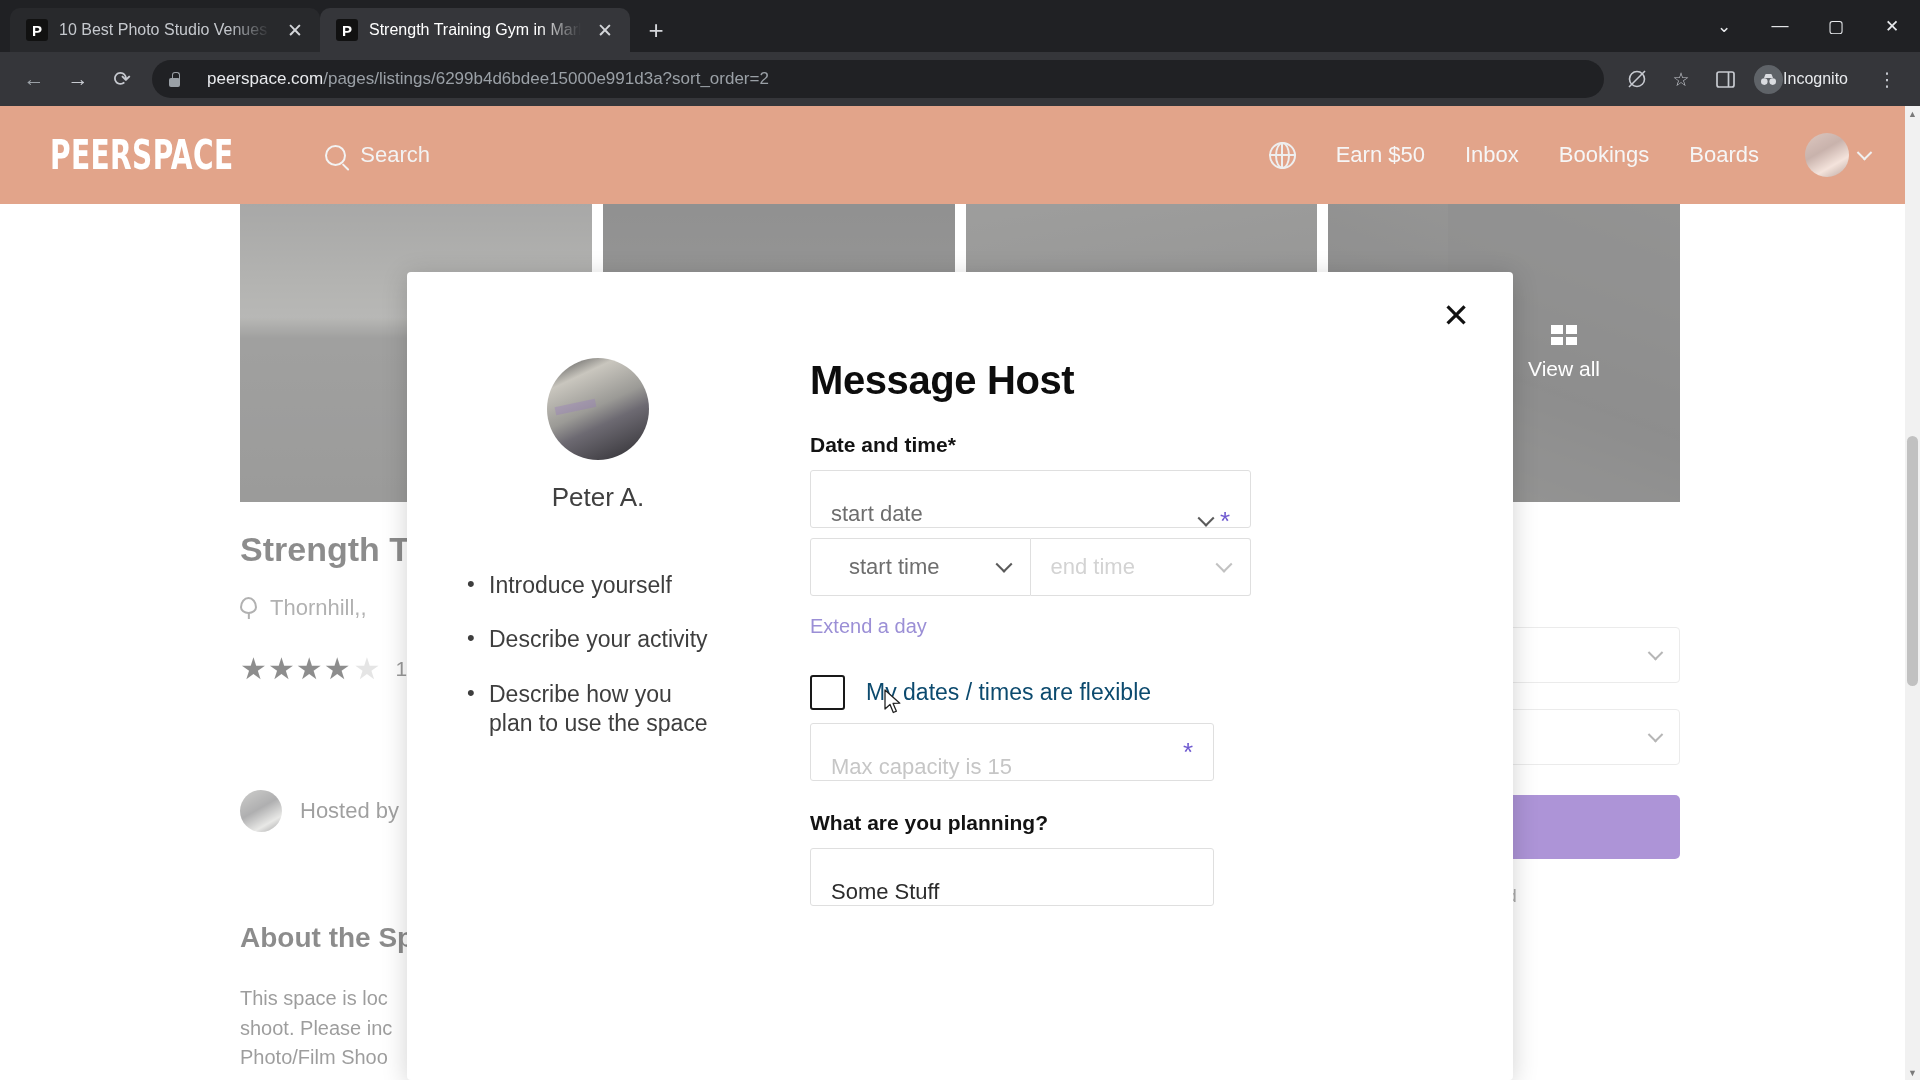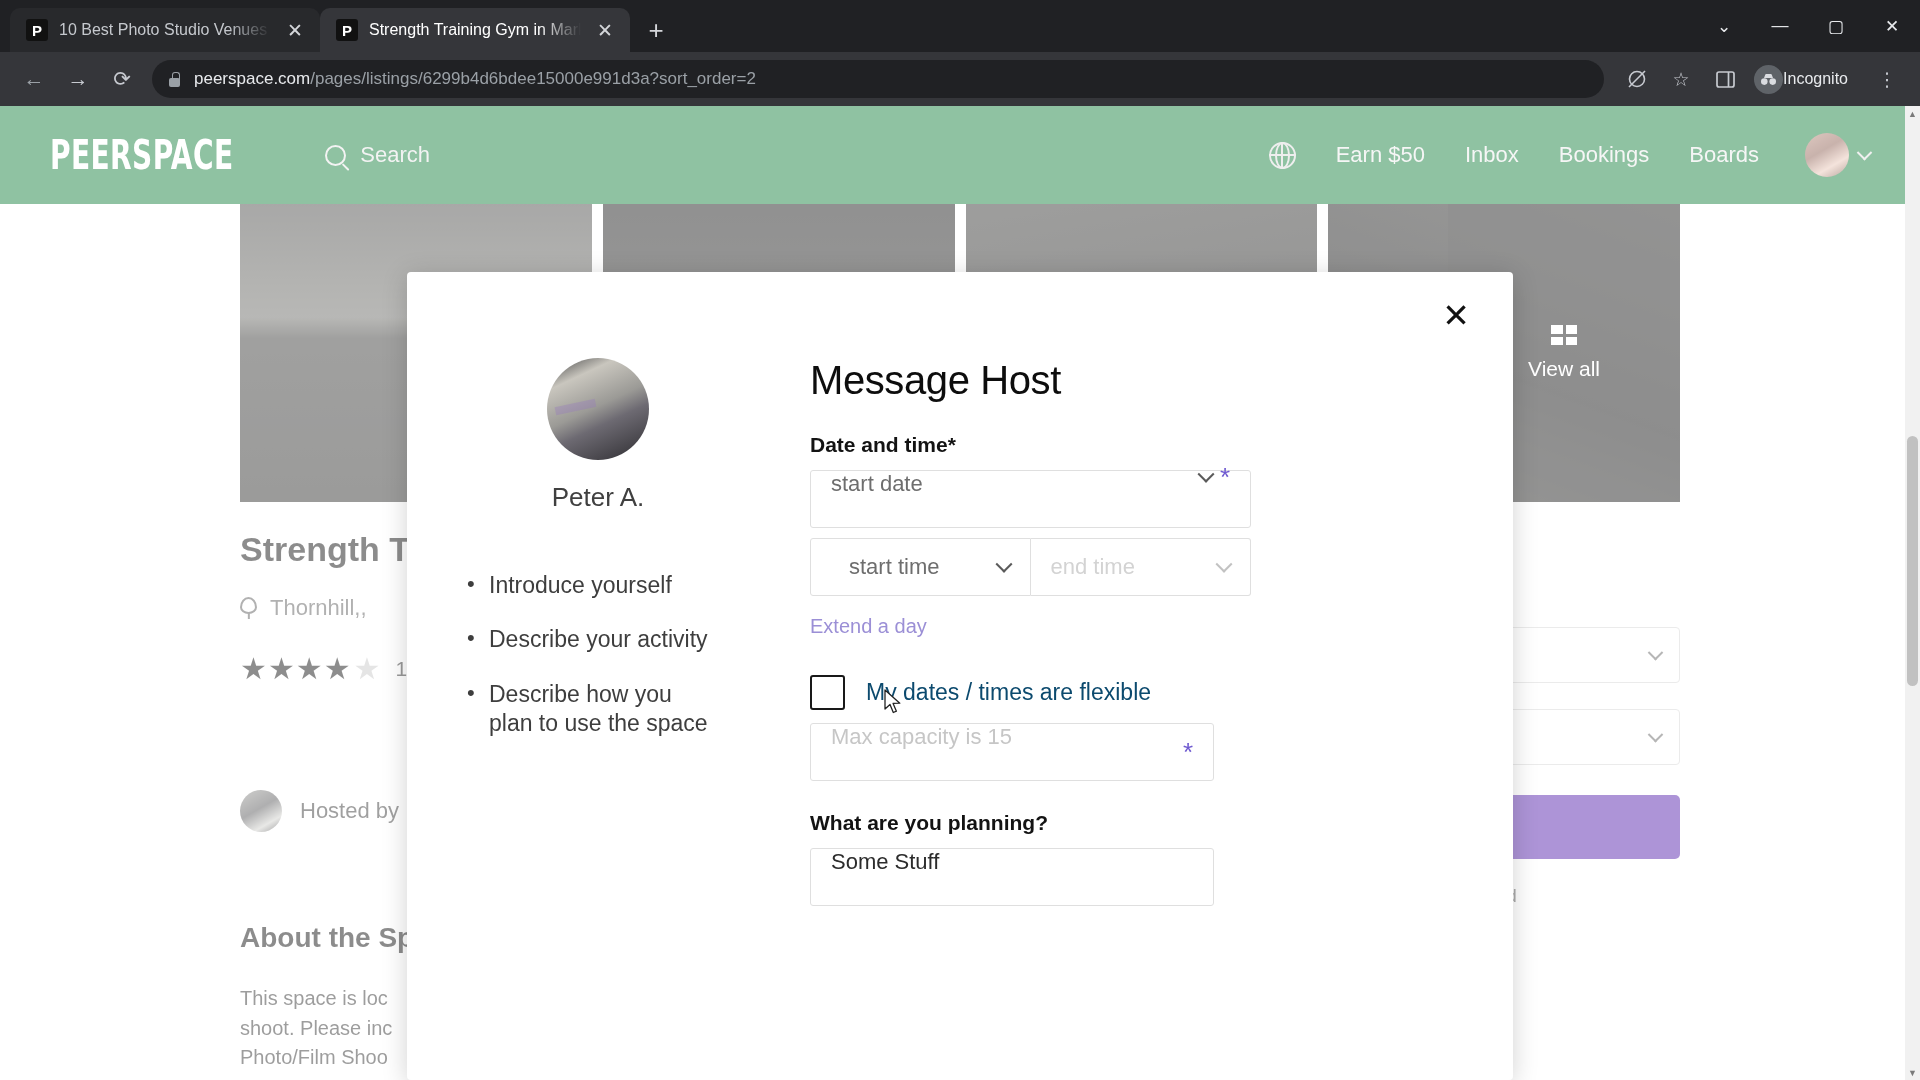--- a/index.html
+++ b/index.html
@@ -67,21 +67,21 @@
   }
   .navbtn {
     width: 40px; height: 40px; border-radius: 50%;
     display: flex; align-items: center; justify-content: center;
     color: #c7cad0; font-size: 21px;
   }
   .navbtn.back { color: #9aa0a6; }
   .omnibox {
     flex: 1 1 auto; height: 38px; margin: 0 10px 0 6px;
     background: #202124; border-radius: 20px;
-    display: flex; align-items: center; padding: 0 16px; gap: 13px;
+    display: flex; align-items: center; padding: 0 16px; gap: 26px;
   }
   .lock-icon { width: 13px; height: 16px; position: relative; flex: 0 0 13px; }
   .lock-icon::before {
     content: ""; position: absolute; left: 1px; bottom: 0;
     width: 11px; height: 9px; background: #9aa0a6; border-radius: 2px;
   }
   .lock-icon::after {
     content: ""; position: absolute; left: 3.5px; top: 1px;
     width: 6px; height: 7px; border: 1.6px solid #9aa0a6;
     border-bottom: none; border-radius: 3px 3px 0 0;
@@ -109,21 +109,21 @@
   .viewport {
     position: absolute; left: 0; top: 106px;
     width: 1920px; height: 974px;
     background: #fff; overflow: hidden;
   }
 
   
   .page { position: absolute; inset: 0; }
 
   .site-header {
-    height: 98px; background: #15803d;
+    height: 98px; background: #c2410c;
     display: flex; align-items: center; padding: 0 50px;
     position: relative;
   }
   .brand {
     font-family: "Liberation Sans Narrow", "DejaVu Sans Condensed", "Liberation Sans", sans-serif;
     font-weight: bold; font-size: 40px; letter-spacing: 0.5px;
     color: #fff; transform: scaleX(0.78); transform-origin: left center;
   }
   .hdr-search {
     display: flex; align-items: center; gap: 14px;
@@ -317,31 +317,31 @@
     line-height: 1.28; margin-bottom: 25px; padding-left: 22px;
     max-width: 250px;
   }
   .m-bullets li::before {
     content: "•"; position: absolute; left: 0; top: -1px;
     font-size: 22px; color: #3e3e3e;
   }
 
   .m-right { flex: 1 1 auto; padding-left: 21px; }
   .m-title {
-    font-size: 40px; font-weight: normal; color: #0d0d0d;
+    font-size: 40px; font-weight: bold; color: #0d0d0d;
     letter-spacing: -0.4px;
   }
   .m-label {
     font-size: 21px; font-weight: bold; color: #131313;
     margin-top: 30px;
   }
   .fld {
     margin-top: 13px; height: 58px; width: 441px;
     border: 1px solid #dfdfdf; border-radius: 3px;
-    display: flex; align-items: flex-start; padding: 0 20px;
+    display: flex; align-items: flex-end; padding: 0 20px;
     font-size: 22px; color: #6d6d6d; position: relative;
     background: #fff;
   }
   .fld .ph { color: #6e6e6e; }
   .fld .ph.light { color: #c6c6c6; }
   .fld .val { color: #2c2c2c; }
   .fld-right {
     margin-left: auto; display: flex; align-items: center; gap: 8px;
   }
   .chev {

